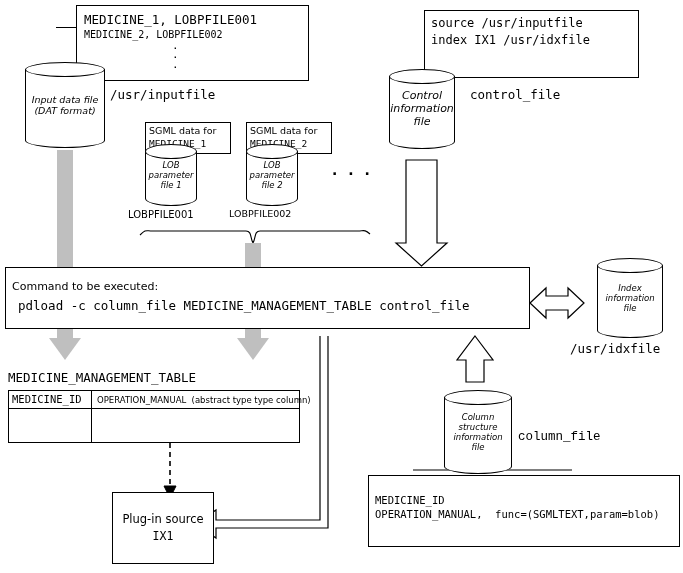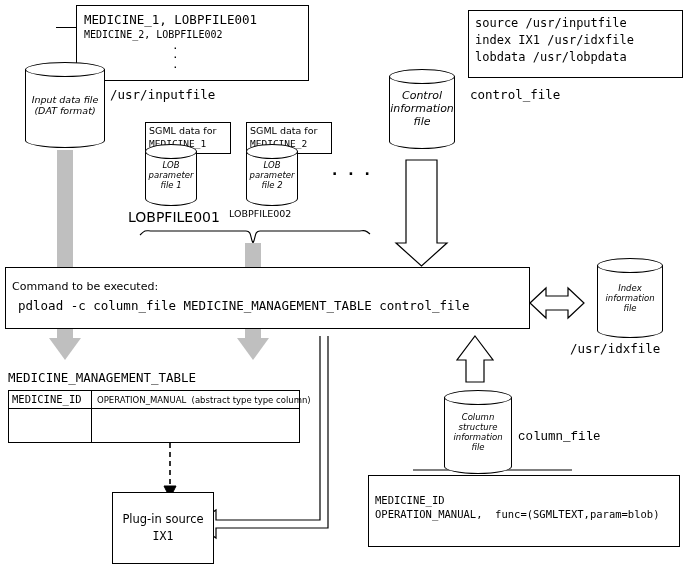--- a/index.html
+++ b/index.html
@@ -80,42 +80,41 @@
     <div class="t mono" style="left:3px;top:15px;font-size:9.5px;">MEDICINE_1</div>
   </div>
   <div class="cyl" style="left:145px;top:144px;width:52px;height:62px;">
     <div class="cbody"></div>
     <div class="cbot"></div>
     <div class="ctop"></div>
     <div class="ctxt" style="font-size:8.5px;">LOB
 parameter
 file 1</div>
   </div>
-  <div class="lbl" style="left:128px;top:209px;font-size:14px;">LOBPFILE001</div>
+  <div class="lbl" style="left:128px;top:209px;font-size:10px;">LOBPFILE001</div>
 
   <div class="tbox" style="left:246px;top:122px;width:86px;height:32px;">
     <div class="t" style="left:3px;top:2px;font-size:9.5px;">SGML data for</div>
     <div class="t mono" style="left:3px;top:15px;font-size:9.5px;">MEDICINE_2</div>
   </div>
   <div class="cyl" style="left:246px;top:144px;width:52px;height:62px;">
     <div class="cbody"></div>
     <div class="cbot"></div>
     <div class="ctop"></div>
     <div class="ctxt" style="font-size:8.5px;">LOB
 parameter
 file 2</div>
   </div>
   <div class="lbl" style="left:229px;top:209px;font-size:9.5px;">LOBPFILE002</div>
 
   <div class="lbl" style="left:332px;top:166px;font-size:14px;font-weight:bold;letter-spacing:3px;">· · ·</div>
 
-  <div class="tbox" style="left:424px;top:10px;width:215px;height:68px;margin-left:44px;">
+  <div class="tbox" style="left:424px;top:10px;width:215px;height:68px;">
     <div class="t mono" style="left:6px;top:5px;font-size:12px;">source /usr/inputfile</div>
     <div class="t mono" style="left:6px;top:22px;font-size:12px;">index IX1 /usr/idxfile</div>
-    <div class="t mono" style="left:6px;top:39px;font-size:12px;">lobdata /usr/lobpdata</div>
   </div>
 
   <div class="cyl" style="left:389px;top:69px;width:66px;height:80px;">
     <div class="cbody"></div>
     <div class="cbot"></div>
     <div class="ctop"></div>
     <div class="ctxt" style="font-size:11px;">Control
 information
 file</div>
   </div>

